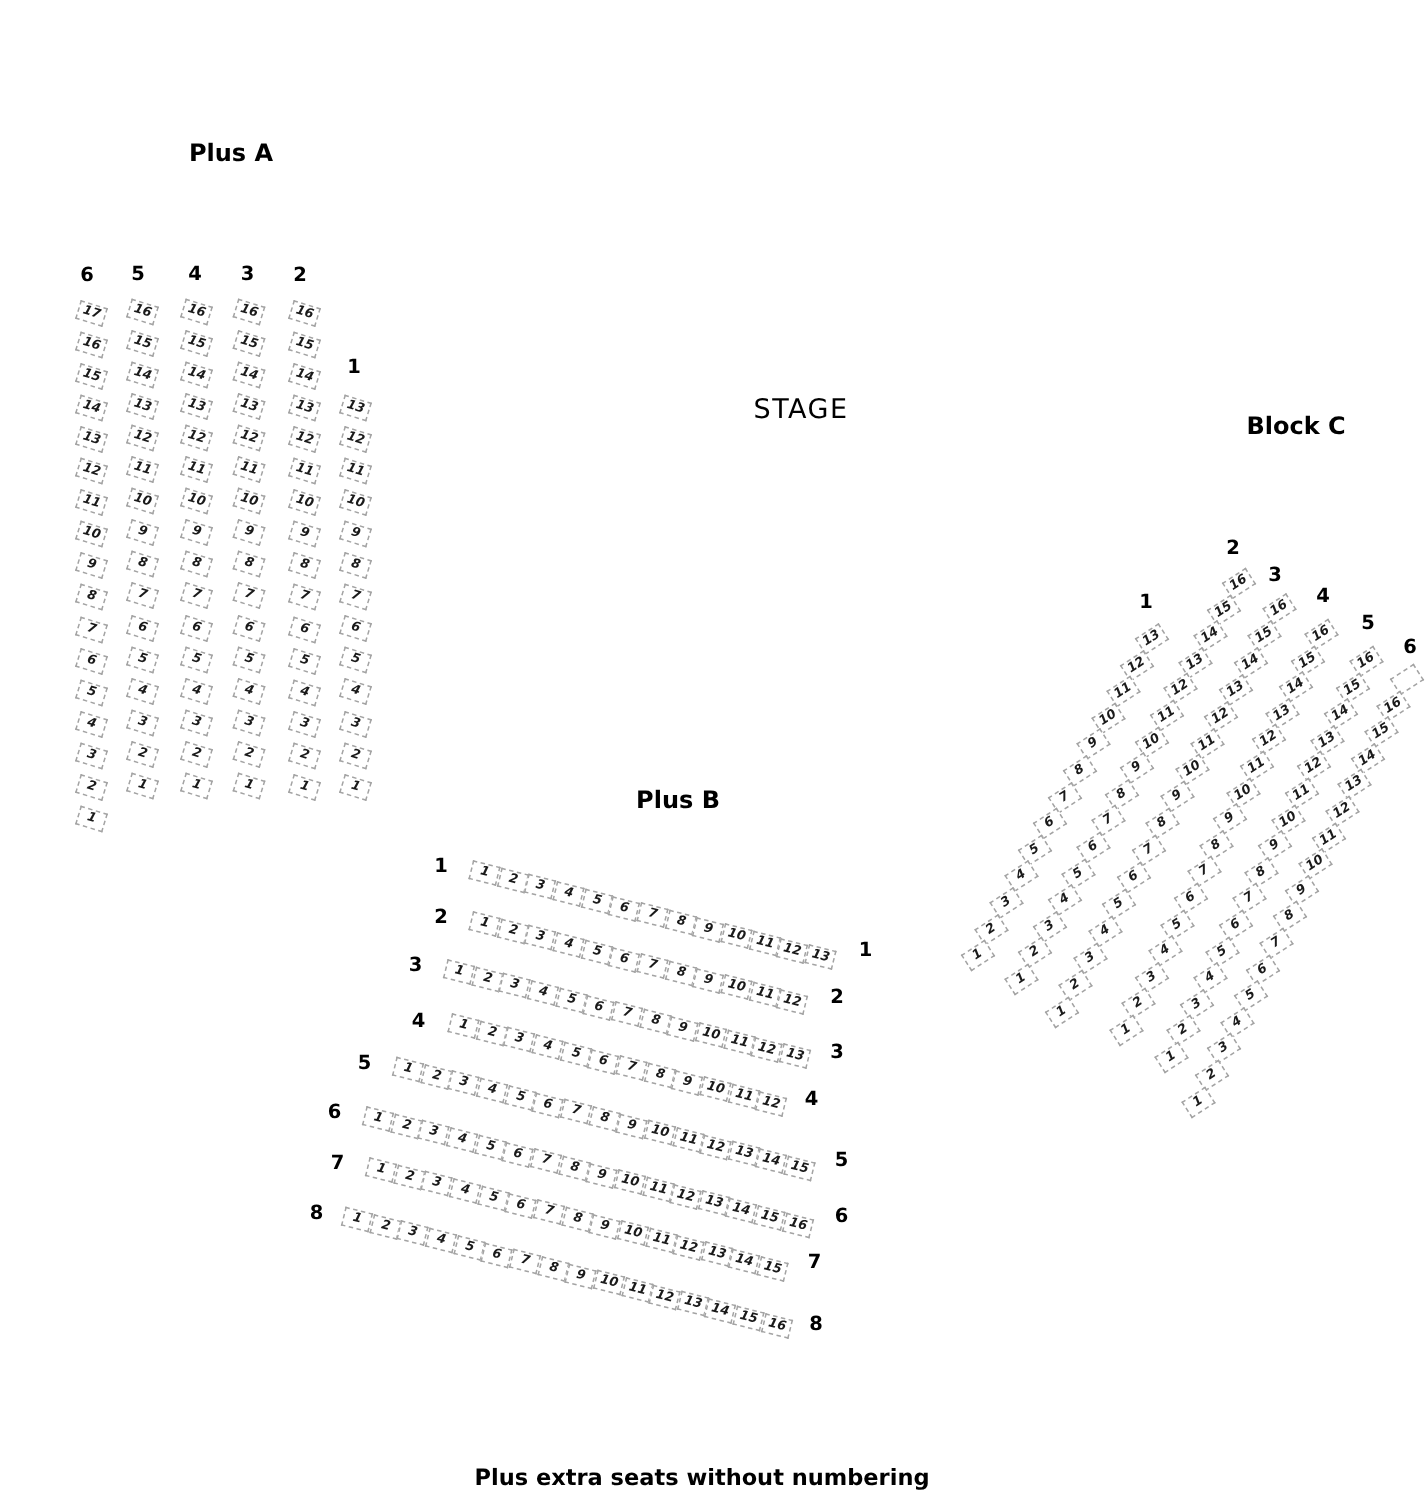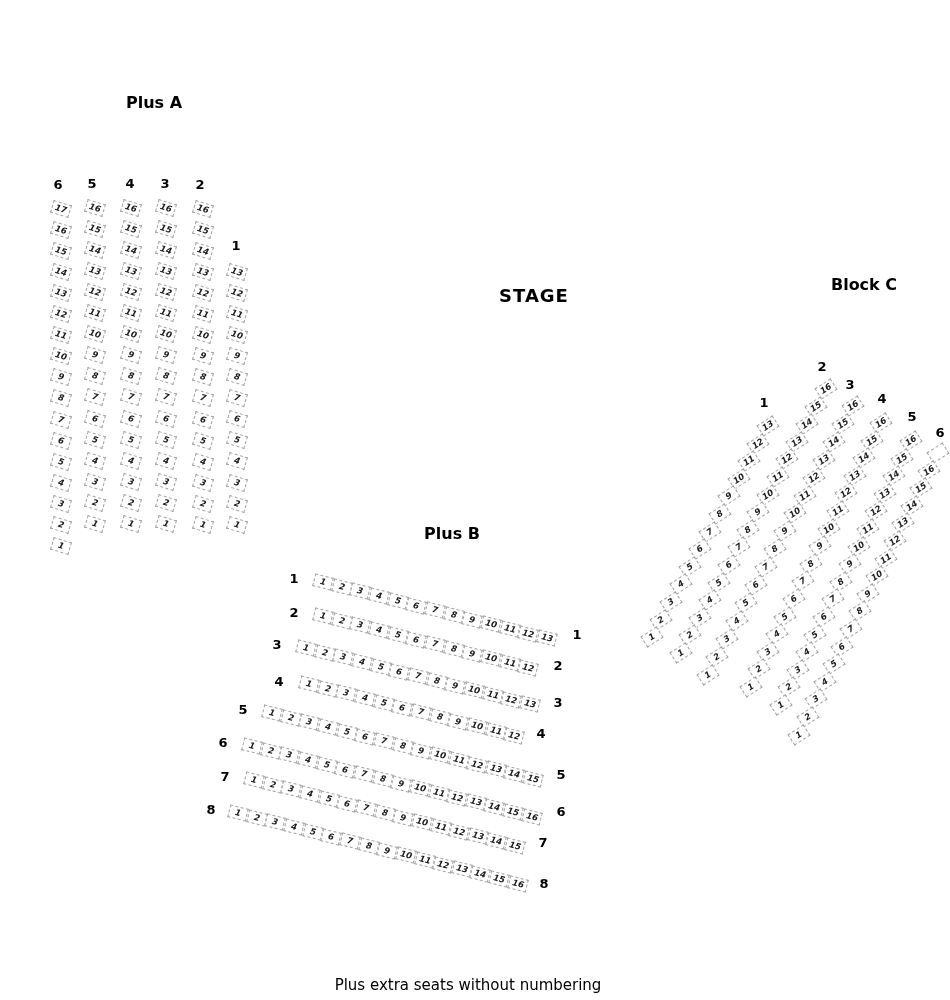--- a/index.html
+++ b/index.html
@@ -1,22 +1,22 @@
 <!DOCTYPE html>
 <html><head>
 <meta charset="utf-8">
 <style>
   html,body{margin:0;padding:0;background:#ffffff;}
   .map{position:relative;width:950px;height:1000px;background:#ffffff;overflow:hidden;
        font-family:"DejaVu Sans","Liberation Sans",sans-serif;}
   .block-title{position:absolute;transform:translate(-50%,-50%);font-weight:bold;
        font-size:16px;color:#000;white-space:nowrap;}
-  .stage{position:absolute;transform:translate(-50%,-50%);font-weight:bold;font-size:18px;
-       letter-spacing:1px;color:#000;white-space:nowrap;margin-top:22px;}
-  .footer-note{position:absolute;transform:translate(-50%,-50%);font-weight:normal;
+  .stage{position:absolute;transform:translate(-50%,-50%);font-weight:normal;font-size:18px;
+       letter-spacing:1px;color:#000;white-space:nowrap;}
+  .footer-note{position:absolute;transform:translate(-50%,-50%);font-weight:bold;
        font-size:15px;color:#000;white-space:nowrap;}
   .lbl{position:absolute;font-weight:bold;font-size:13px;color:#000;white-space:nowrap;}
   .seat{position:absolute;width:17px;height:11px;border:1px dashed #a3a3a3;background:#fff;
        display:flex;align-items:center;justify-content:center;
        font-style:italic;font-weight:bold;font-size:8.5px;color:#1a1a1a;
        white-space:nowrap;overflow:visible;line-height:1;}
   #title-a{left:154px;top:102px;}
   #title-b{left:452px;top:533px;}
   #title-c{left:864px;top:284px;}
   #stage-label{left:534px;top:273px;}

